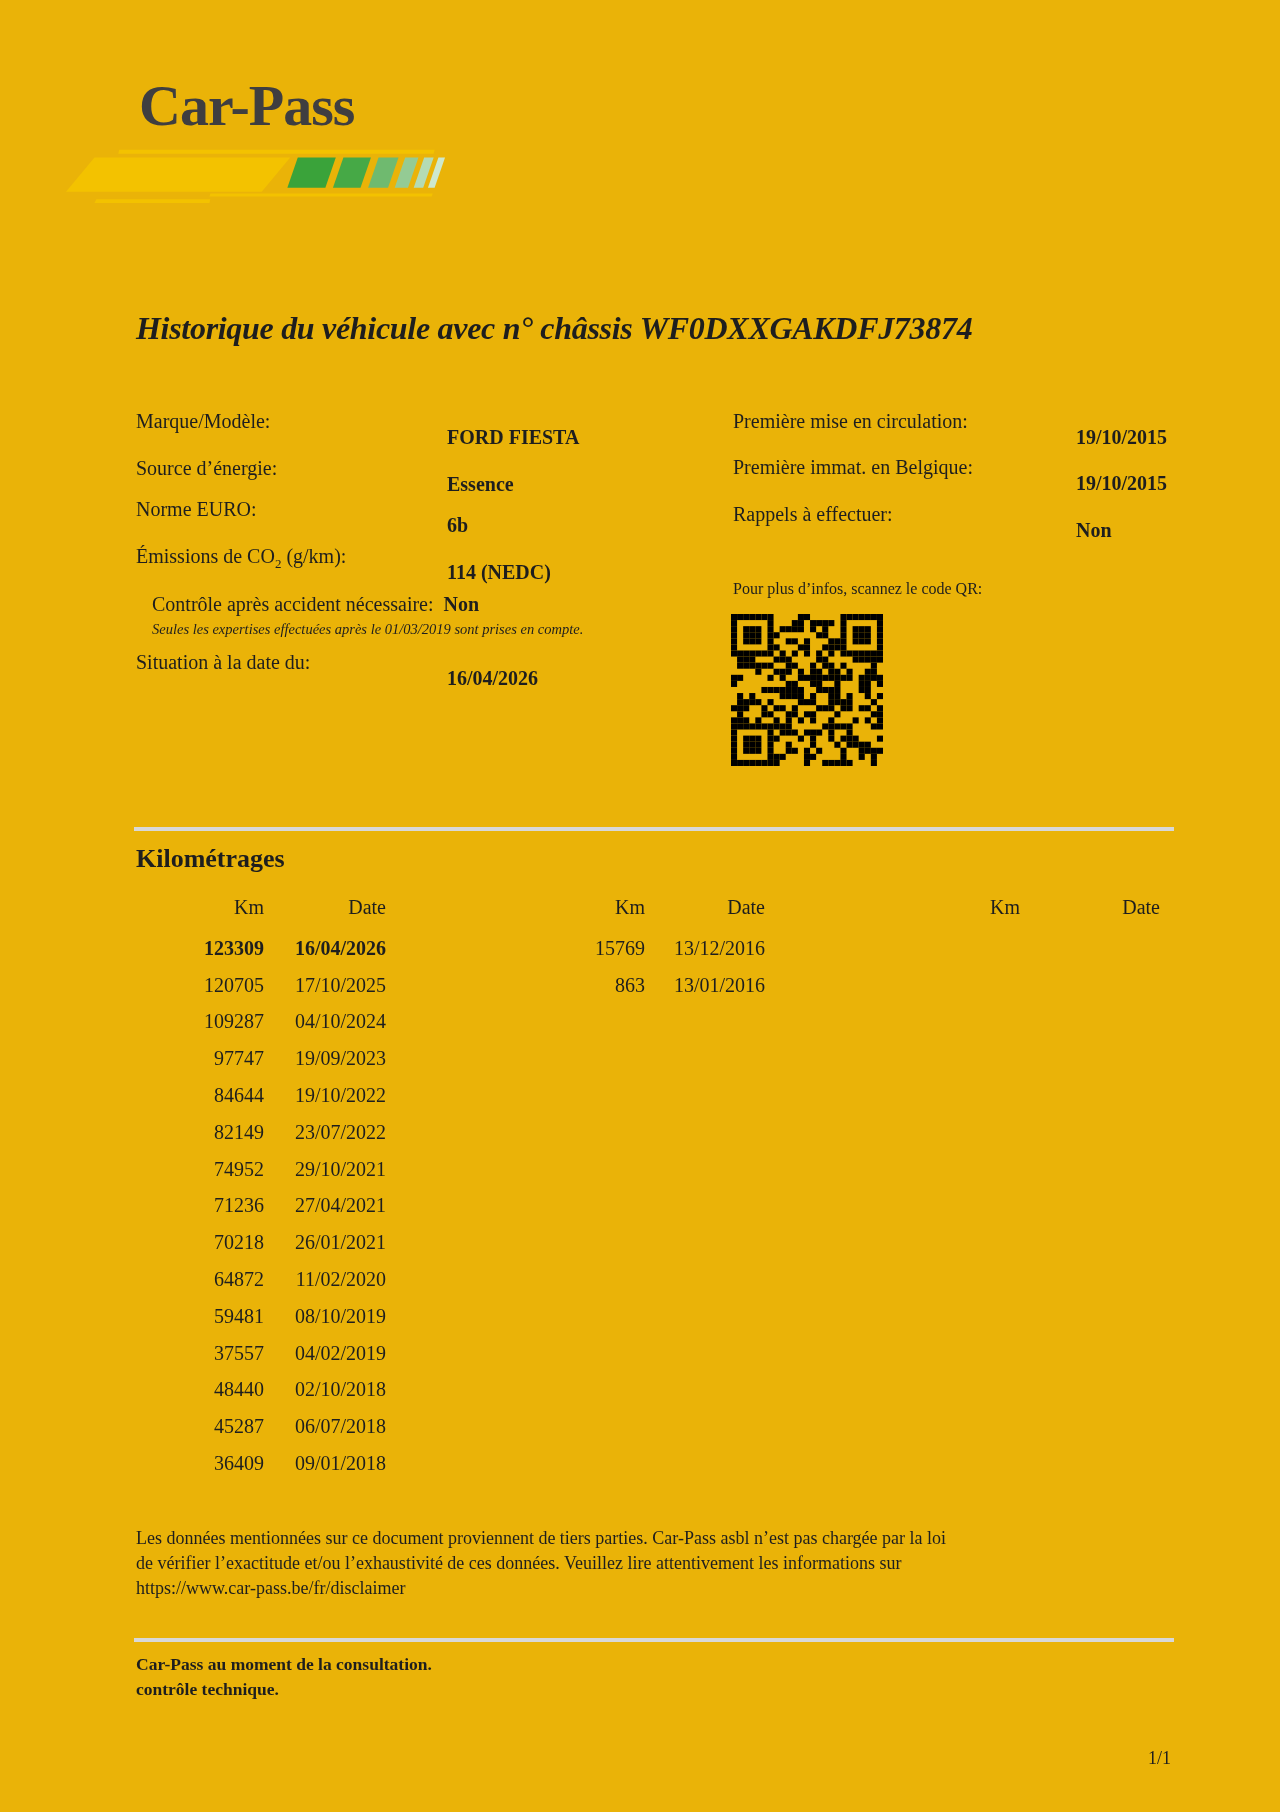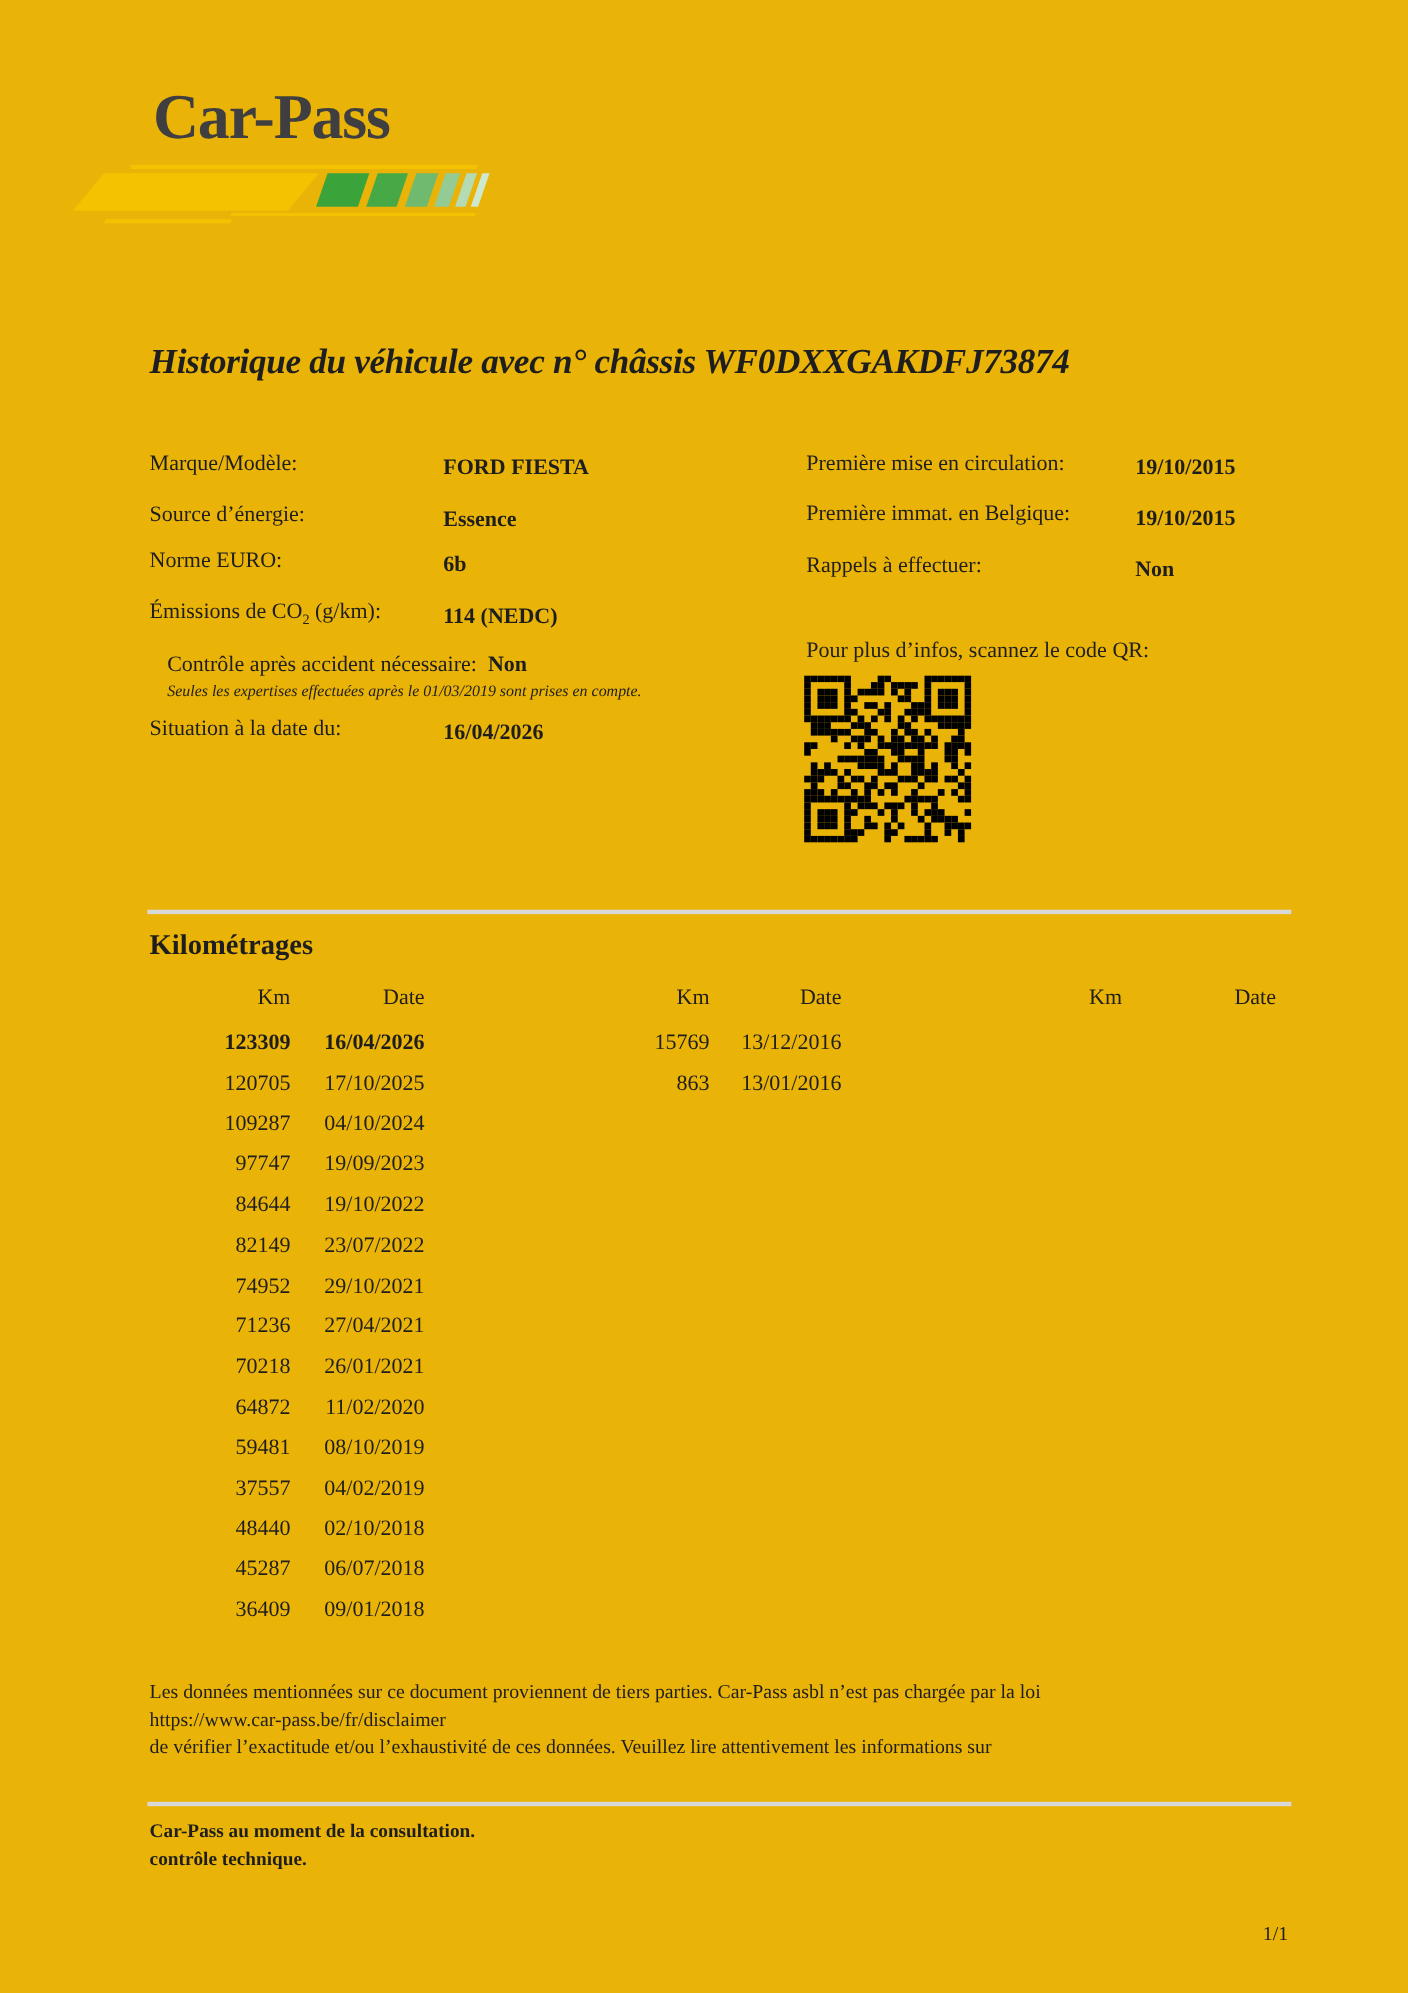--- a/index.html
+++ b/index.html
@@ -13,29 +13,29 @@
   
   .logo-text { left:139px; top:72px; font-size:58px; font-weight:bold; color:#3f3e40; letter-spacing:-1px; }
   .swoosh { left:66px; top:146px; }
 
   
   .doc-title { left:136px; top:310px; font-size:32px; font-weight:bold; font-style:italic; letter-spacing:-0.3px; white-space:nowrap; }
 
   
   .det { position:absolute; font-size:20px; line-height:24px; }
   .det .lbl { display:inline-block; vertical-align:top; }
-  .val-abs { position:absolute; top:4px; font-weight:bold; white-space:nowrap; }
+  .val-abs { position:absolute; top:16px; font-weight:bold; white-space:nowrap;margin-left:44px; }
   .left-col .val-abs { left:267px; }
   .right-col .lbl { width:250px; }
   .right-col .val-abs { left:299px; }
   .inline-val { font-weight:bold; margin-left:10px; }
   .note { font-size:14.5px; font-style:italic; line-height:17px; margin-top:5px; }
   sub { font-size:13px; }
 
-  .qr-caption { left:733px; top:580px; font-size:20px; }
+  .qr-caption { left:733px; top:580px; font-size:16px; }
   .qr-box { left:731px; top:614px; width:152px; height:152px; }
 
   
   .divider { height:4px; background:#d8d8d8; }
   .km-section-title { left:136px; top:844px; font-size:26px; font-weight:bold; }
   table.kmt { border-collapse:collapse; font-size:20px; }
   .kmt td { padding:0; white-space:nowrap; }
   .kmt .km { width:110px; text-align:right; }
   .kmt .date { text-align:right; }
   .kmt.t1 .date { width:122px; }
@@ -541,22 +541,22 @@
         <tr>
           <td class="km">Km</td>
           <td class="date">Date</td>
         </tr>
       </thead>
       <tbody></tbody>
     </table>
 
   <div class="abs footer-text">
     <div>Les données mentionnées sur ce document proviennent de tiers parties. Car-Pass asbl n’est pas chargée par la loi</div>
+    <div>de vérifier l’exactitude et/ou l’exhaustivité de ces données. Veuillez lire attentivement les informations sur</div>
     <div>https://www.car-pass.be/fr/disclaimer</div>
-    <div>de vérifier l’exactitude et/ou l’exhaustivité de ces données. Veuillez lire attentivement les informations sur</div>
   </div>
 
   <div class="abs divider" style="left:134px; top:1638px; width:1040px;"></div>
 
   <div class="abs legal">
     <div>Car-Pass au moment de la consultation.</div>
     <div>contrôle technique.</div>
   </div>
 
   <div class="abs page-num">1/1</div>

